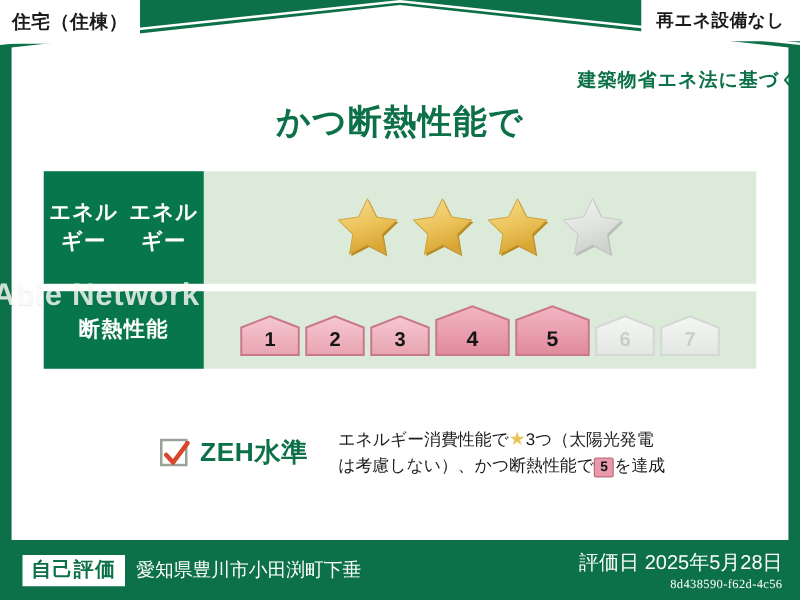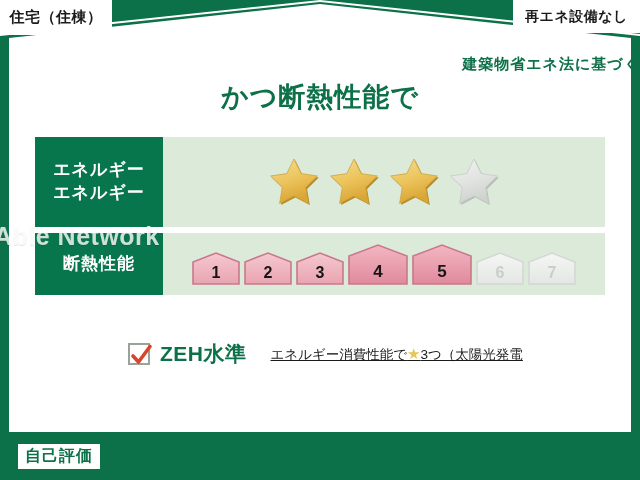--- a/index.html
+++ b/index.html
@@ -90,21 +90,21 @@
   }
   .perf-row.row-insulation { height: 62px; margin-top: 6px; }
   .row-label {
     width: 128px;
     background: #07764c;
     color: #ffffff;
     font-weight: bold;
     font-size: 17px;
     line-height: 1.35;
     display: flex;
-    flex-direction: column;
+    flex-direction: row;
     align-items: center;
     justify-content: center;
     text-align: center;
     letter-spacing: 1px;
   }
   .row-content {
     flex: 1;
     display: flex;
     align-items: center;
     justify-content: center;
@@ -148,21 +148,20 @@
   .checkbox svg { position: absolute; left: -1px; top: -2px; }
   .zeh-label {
     font-size: 21px; font-weight: bold;
     color: #0c7048; letter-spacing: 0.5px;
   }
   .zeh-desc {
     margin-left: 14px;
     font-size: 13.5px;
     line-height: 1.55;
     color: #1b1b1b;
-    text-decoration: underline;
   }
   .zeh-desc .inline-star { color: #e8c55a; font-size: 15px; }
   .inline-grade {
     display: inline-block;
     background: #e89aa8;
     border: 1px solid #c06b7d;
     color: #151515;
     font-weight: bold;
     font-size: 11px;
     padding: 0px 4px;
@@ -394,24 +393,32 @@
     <div class="checkbox">
       <svg width="25" height="26" viewBox="0 0 25 26">
         <path d="M4 13 L9.5 19 L21 3.5" stroke="#d9452b" stroke-width="3.6" fill="none" stroke-linecap="round" stroke-linejoin="round"></path>
       </svg>
     </div>
     <div class="zeh-label">ZEH水準</div>
     <div class="zeh-desc">
       <div>
         <span>エネルギー消費性能で</span><span class="inline-star">★</span><span>3つ（太陽光発電</span>
       </div>
+      <div>
+        <span>は考慮しない）、かつ断熱性能で</span><span class="inline-grade">5</span><span>を達成</span>
+      </div>
     </div>
   </div>
 
   <div class="footer">
     <div class="footer-left">
       <div class="eval-badge">自己評価</div>
+      <div class="address">愛知県豊川市小田渕町下垂</div>
+    </div>
+    <div class="footer-right">
+      <div class="eval-date">評価日 2025年5月28日</div>
+      <div class="eval-id">8d438590-f62d-4c56</div>
     </div>
   </div>
 
   <div class="watermark">Able Network</div>
 
 </div>
 
 </body></html>

